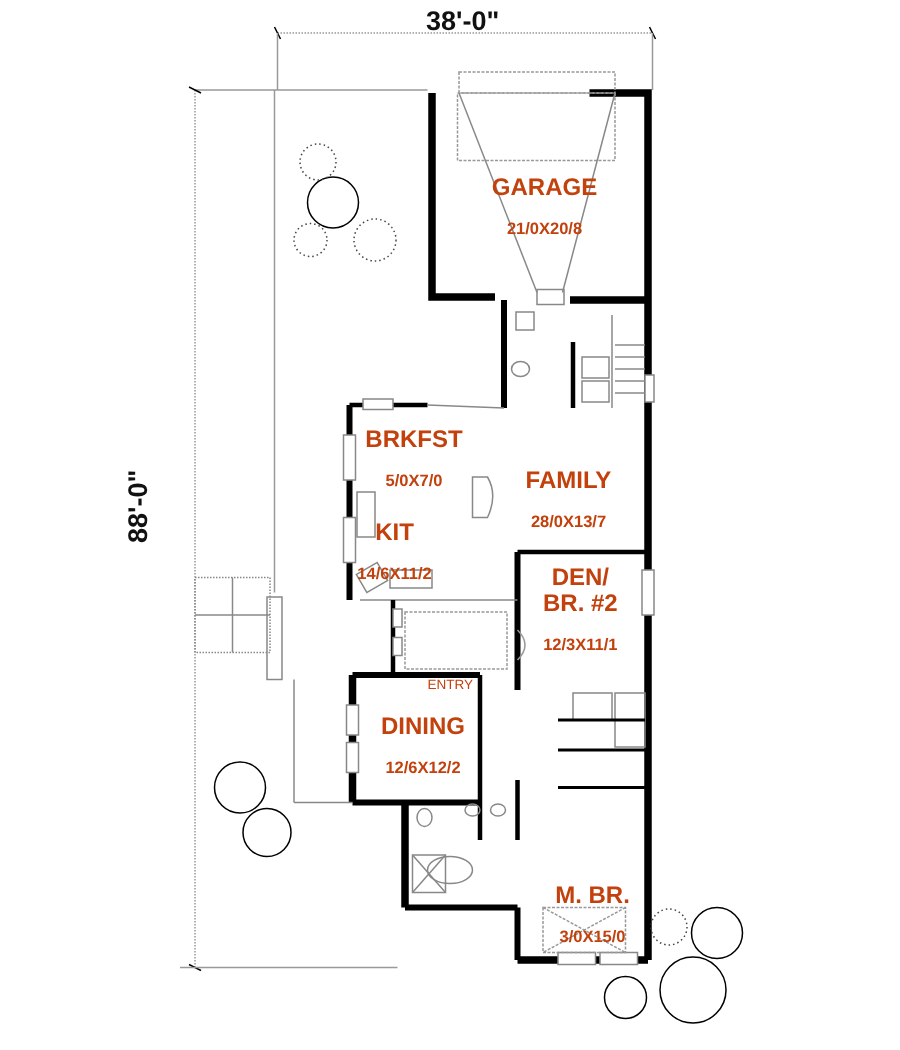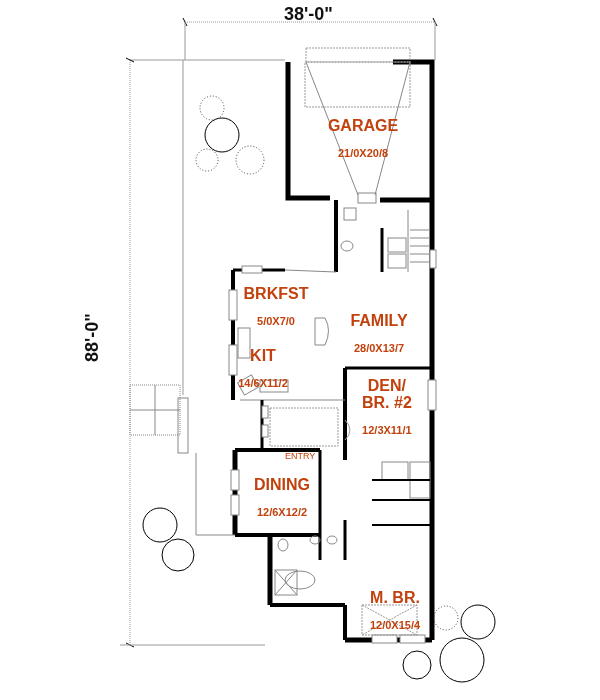--- a/index.html
+++ b/index.html
@@ -170,14 +170,14 @@
   <div class="room-name" style="margin-top:1px;">BR. #2</div>
   <div class="room-dim">12/3X11/1</div>
 </div>
 <div class="lbl entry" style="left:285px; top:416px;margin-top:36px;">ENTRY</div>
 <div class="lbl" style="left:242px; top:477px; width:80px;">
   <div class="room-name">DINING</div>
   <div class="room-dim">12/6X12/2</div>
 </div>
 <div class="lbl" style="left:360px; top:590px; width:70px;">
   <div class="room-name">M. BR.</div>
-  <div class="room-dim">12/0X15/4</div>
+  <div class="room-dim">3/0X15/0</div>
 </div>
 
 </body></html>

